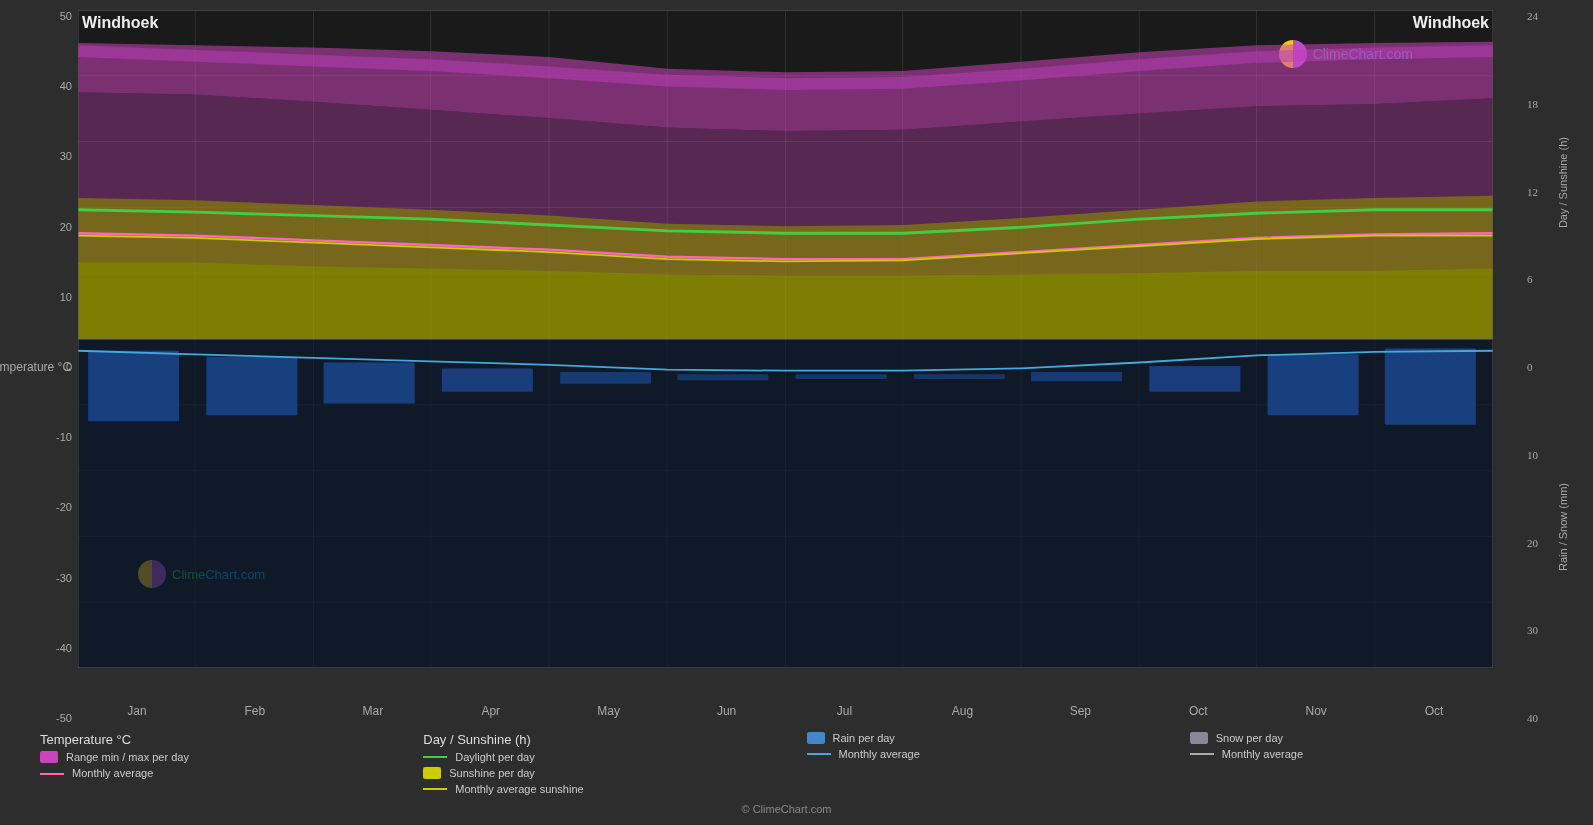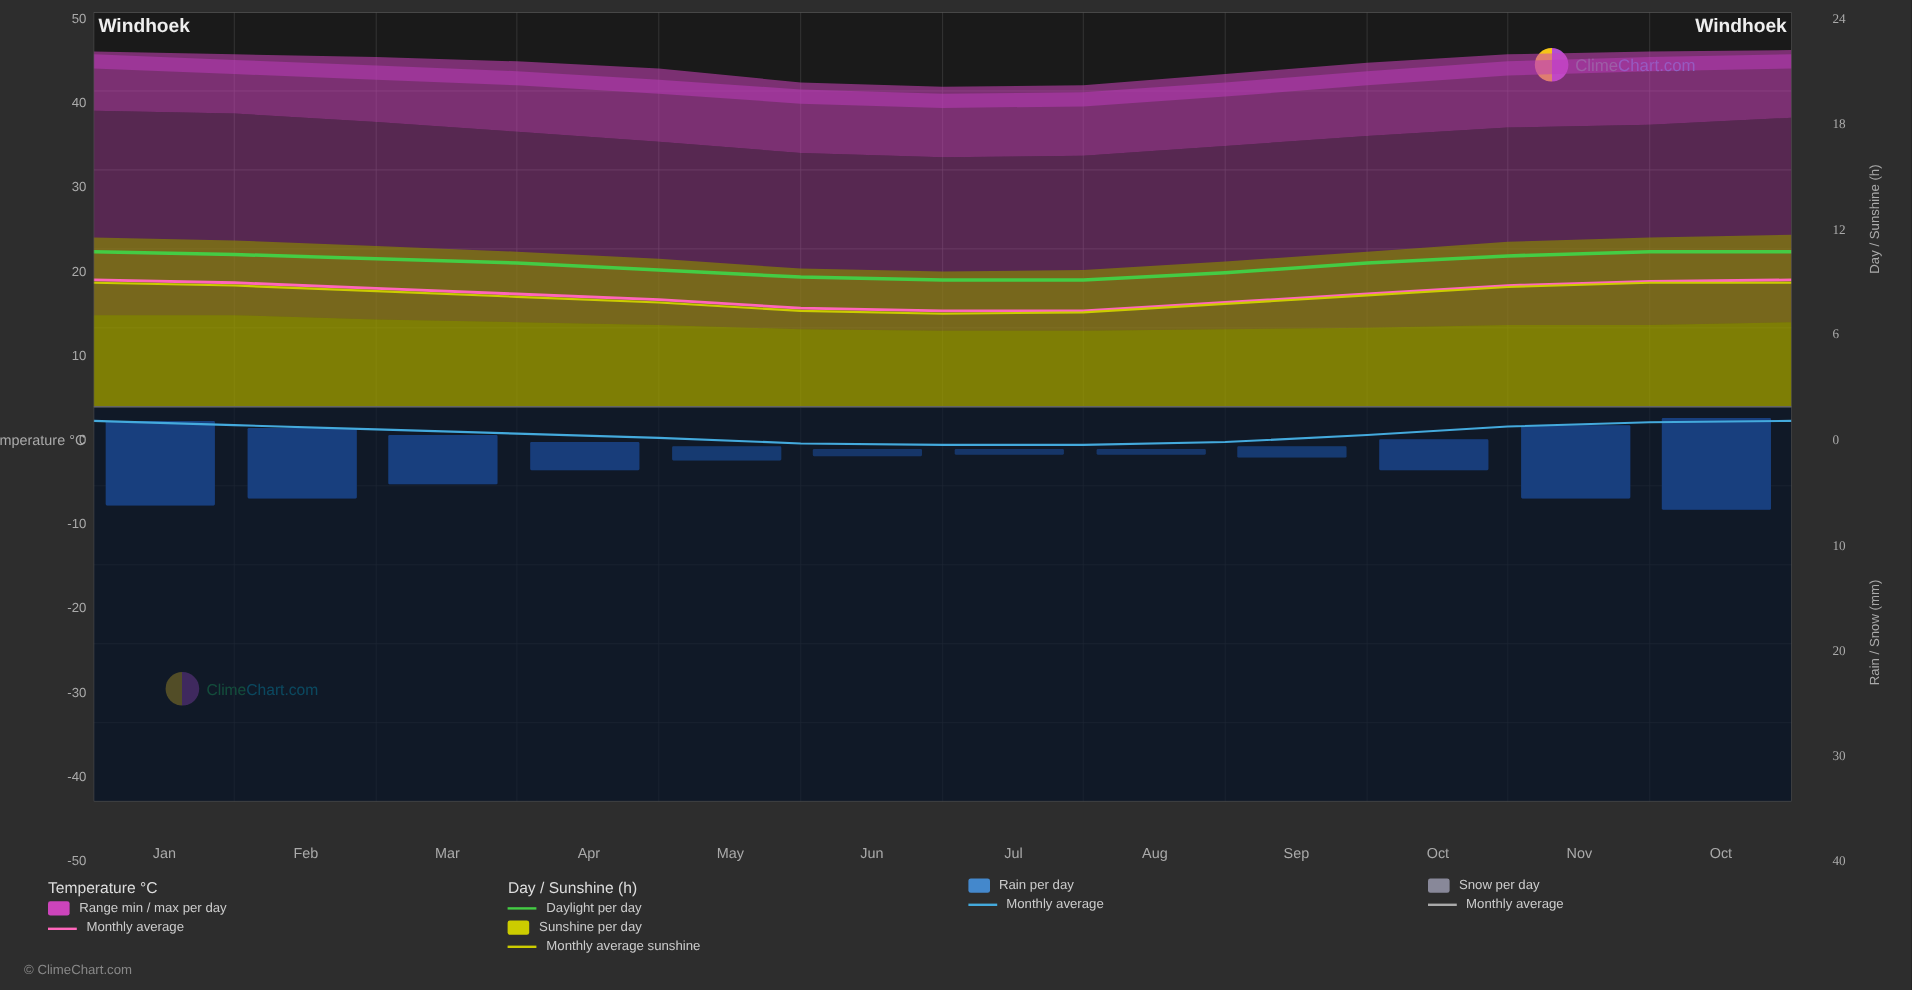--- a/index.html
+++ b/index.html
@@ -94,21 +94,21 @@
       height: 2px;
       flex-shrink: 0;
     }
 
     .legend-section {
       display: flex;
       flex-direction: column;
     }
 
     .copyright {
-      text-align: left;
+      text-align: center;
       font-size: 11px;
       color: #888;
       padding-right: 20px;
     }
 
     .city-label-left {
       position: absolute;
       top: 4px;
       left: 4px;
       font-size: 16px;

